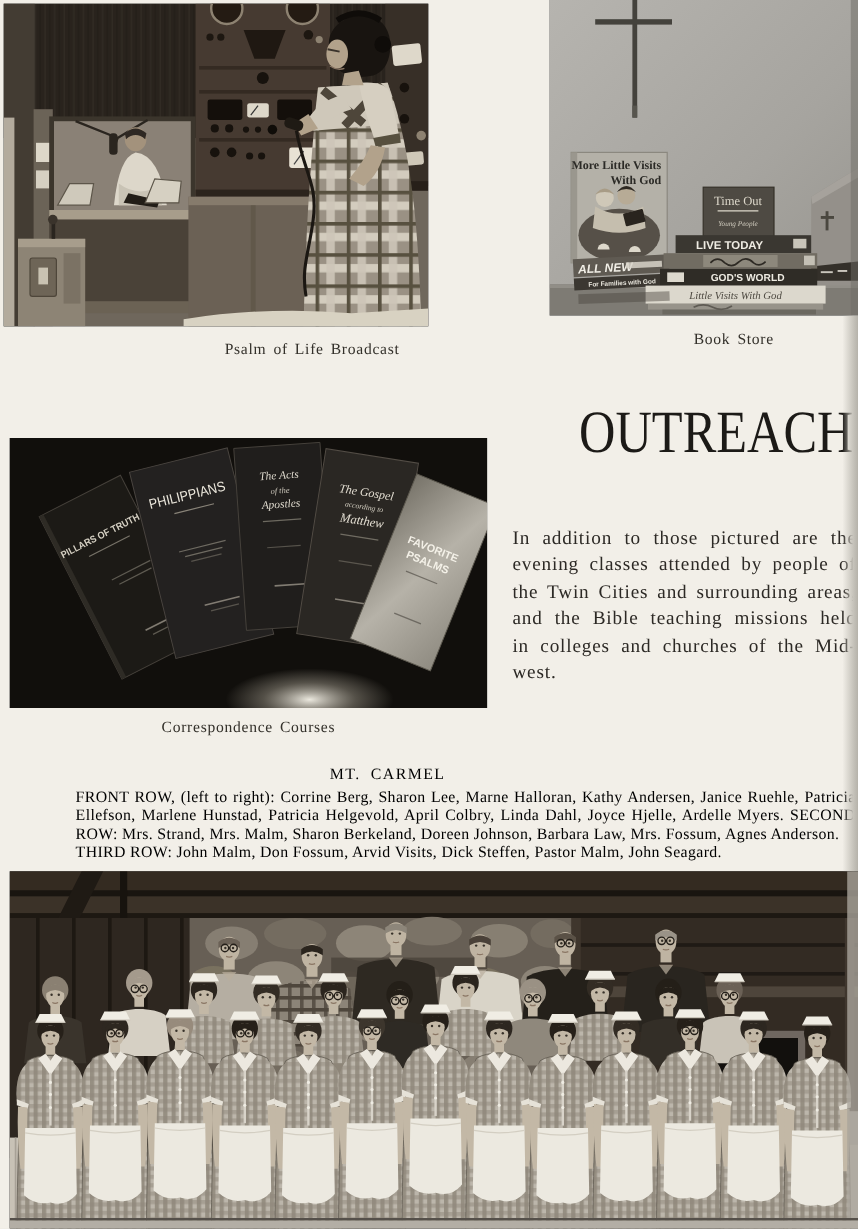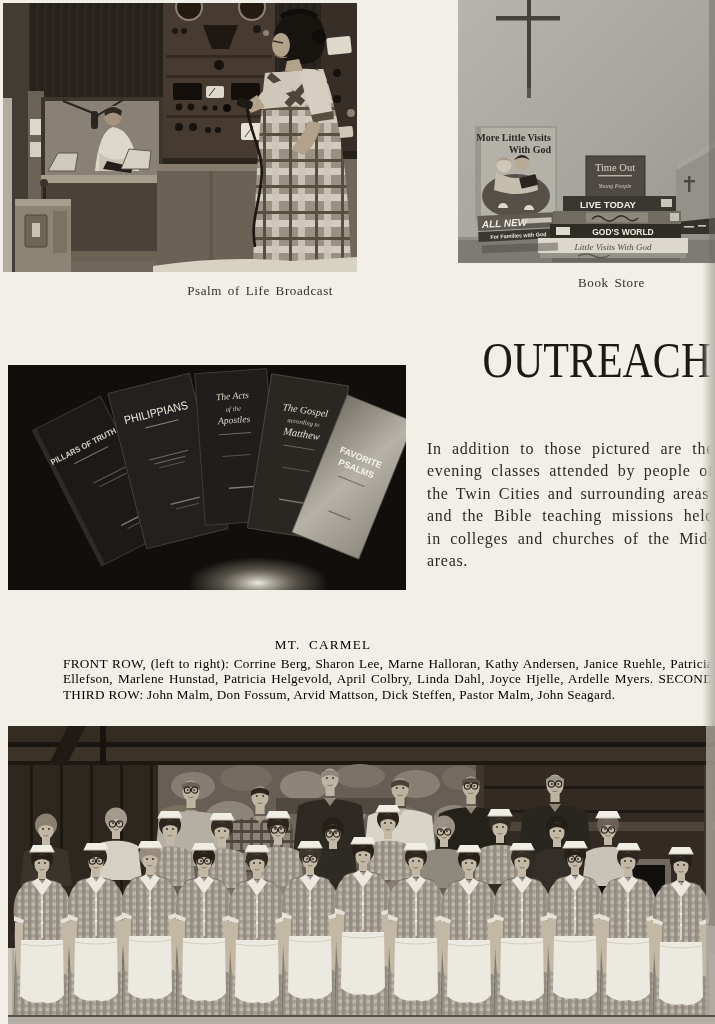--- a/index.html
+++ b/index.html
@@ -315,35 +315,37 @@
 
       <g transform="translate(345,112) rotate(22)">
         <rect x="-36" y="-74" width="72" height="148" fill="url(#bk5)" stroke="#5d594f" stroke-width=".8"></rect>
         <text x="0" y="-18" text-anchor="middle" font-family="Liberation Sans, sans-serif" font-weight="bold" font-size="9" fill="#f4f1e8">FAVORITE</text>
         <text x="0" y="-6" text-anchor="middle" font-family="Liberation Sans, sans-serif" font-weight="bold" font-size="9" fill="#f4f1e8">PSALMS</text>
         <rect x="-14" y="4" width="28" height="1" fill="#55514a" opacity=".7"></rect>
         <rect x="-10" y="40" width="24" height="1.2" fill="#55514a" opacity=".7"></rect>
       </g>
     </svg>
   </div>
+  <div class="caption" style="left:8px;top:598px;width:398px;">Correspondence Courses</div>
 
   <div class="para">
     <div class="ln just">In addition to those pictured are the</div>
     <div class="ln just">evening classes attended by people of</div>
     <div class="ln just">the Twin Cities and surrounding areas,</div>
     <div class="ln just">and the Bible teaching missions held</div>
     <div class="ln just">in colleges and churches of the Mid-</div>
-    <div class="ln">areas.</div>
+    <div class="ln">west.</div>
   </div>
 
   <div class="namesblock">
     <div class="title">MT. CARMEL</div>
     <div class="nln just">FRONT ROW, (left to right): Corrine Berg, Sharon Lee, Marne Halloran, Kathy Andersen, Janice Ruehle, Patricia</div>
     <div class="nln just">Ellefson, Marlene Hunstad, Patricia Helgevold, April Colbry, Linda Dahl, Joyce Hjelle, Ardelle Myers. SECOND</div>
-    <div class="nln">THIRD ROW: John Malm, Don Fossum, Arvid Mattson, Dick Steffen, Pastor Malm, John Seagard.</div>
+    <div class="nln">ROW: Mrs. Strand, Mrs. Malm, Sharon Berkeland, Doreen Johnson, Barbara Law, Mrs. Fossum, Agnes Anderson.</div>
+    <div class="nln">THIRD ROW: John Malm, Don Fossum, Arvid Visits, Dick Steffen, Pastor Malm, John Seagard.</div>
   </div>
 
   <div class="photo" style="left:8px;top:726px;width:707px;height:298px;">
     <svg width="707" height="298" viewBox="0 0 707 298">
       <defs>
         <pattern id="ging" width="7" height="7" patternUnits="userSpaceOnUse">
           <rect width="7" height="7" fill="#bcb6ab"></rect>
           <rect width="3.5" height="7" fill="#8f887c" opacity=".85"></rect>
           <rect width="7" height="3.5" fill="#8f887c" opacity=".5"></rect>
         </pattern>

